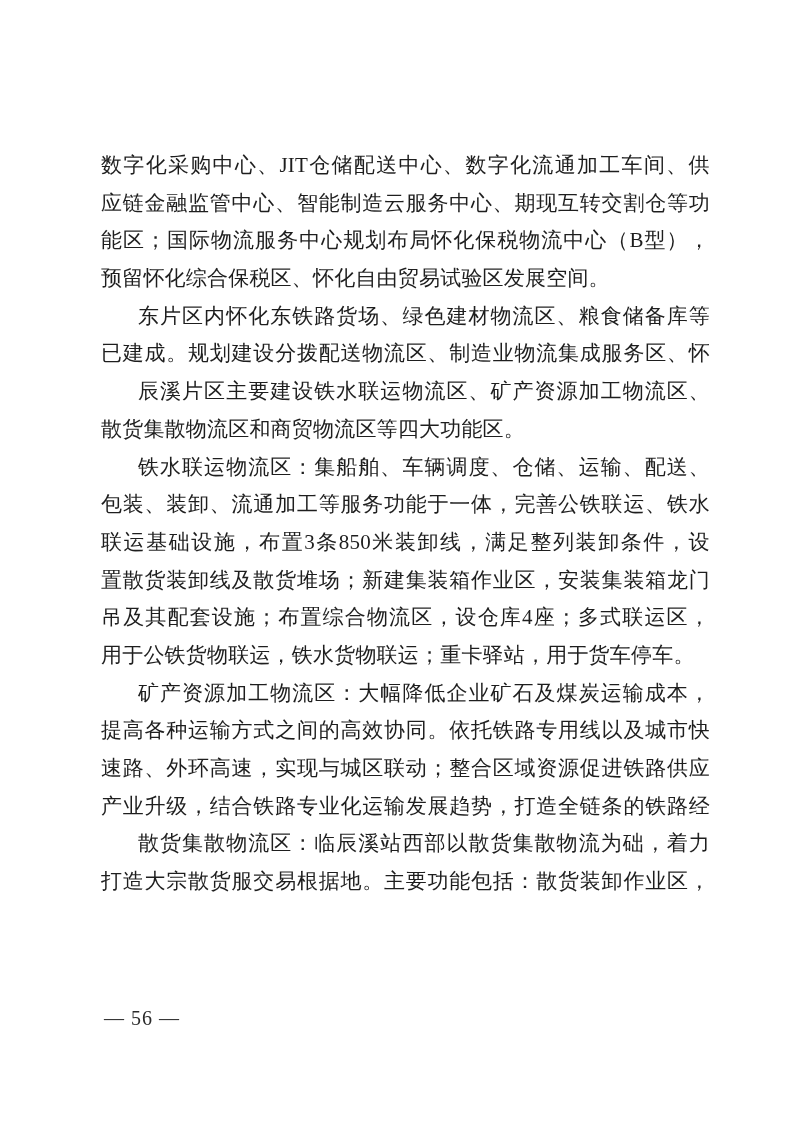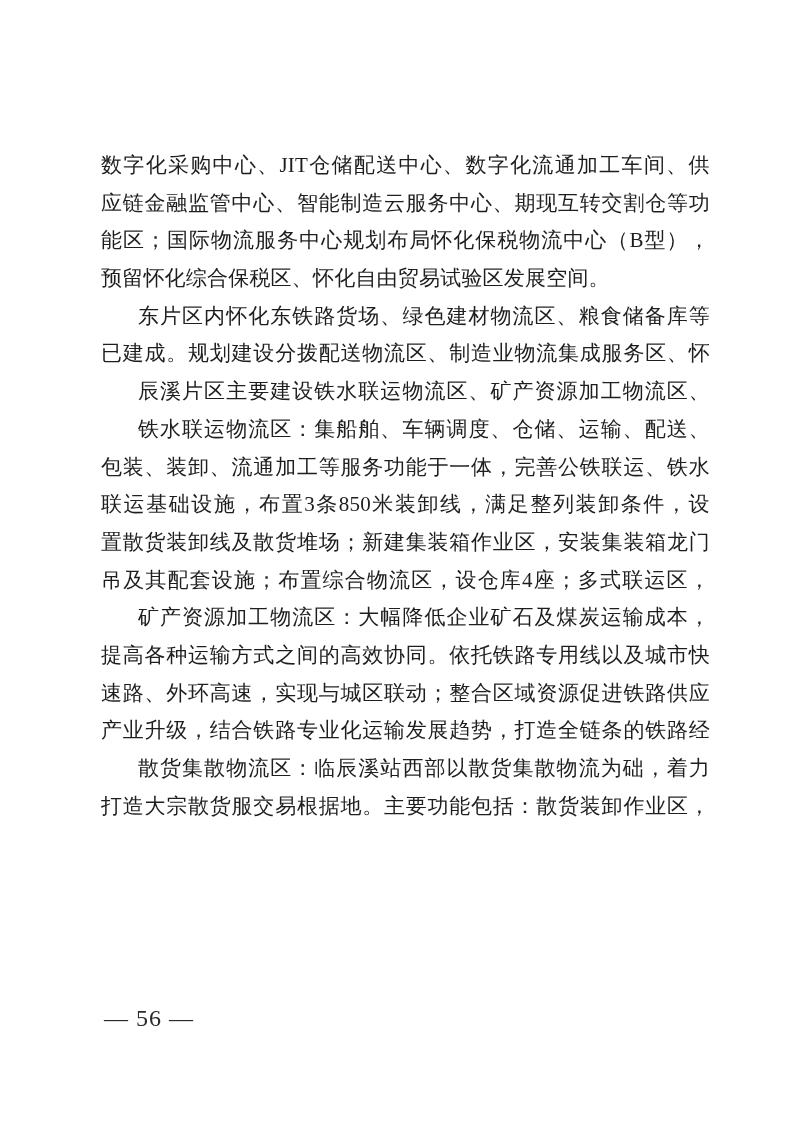--- a/index.html
+++ b/index.html
@@ -49,21 +49,21 @@
     flex: 0 0 auto;
     display: inline-block;
   }
   .line.indent {
     padding-left: 37px;
   }
   .page-number {
     position: absolute;
     left: 104px;
     top: 1005px;
-    font-size: 24px;
+    font-size: 20px;
     line-height: 26px;
     color: #2a2a2a;
     letter-spacing: 1px;
     font-family: "Liberation Serif", "DejaVu Serif", serif;
   }
 </style>
 </head>
 <body style="background: rgb(255, 255, 255);">
 
 <div class="page">
@@ -242,20 +242,21 @@
           <span>产</span>
           <span>资</span>
           <span>源</span>
           <span>加</span>
           <span>工</span>
           <span>物</span>
           <span>流</span>
           <span>区</span>
           <span>、</span>
         </div>
+        <div class="line">散货集散物流区和商贸物流区等四大功能区。</div>
       </div>
       <div class="paragraph">
         <div class="line fill indent">
           <span>铁</span>
           <span>水</span>
           <span>联</span>
           <span>运</span>
           <span>物</span>
           <span>流</span>
           <span>区</span>
@@ -391,20 +392,21 @@
           <span>4</span>
           <span>座</span>
           <span>；</span>
           <span>多</span>
           <span>式</span>
           <span>联</span>
           <span>运</span>
           <span>区</span>
           <span>，</span>
         </div>
+        <div class="line">用于公铁货物联运，铁水货物联运；重卡驿站，用于货车停车。</div>
       </div>
       <div class="paragraph">
         <div class="line fill indent">
           <span>矿</span>
           <span>产</span>
           <span>资</span>
           <span>源</span>
           <span>加</span>
           <span>工</span>
           <span>物</span>

